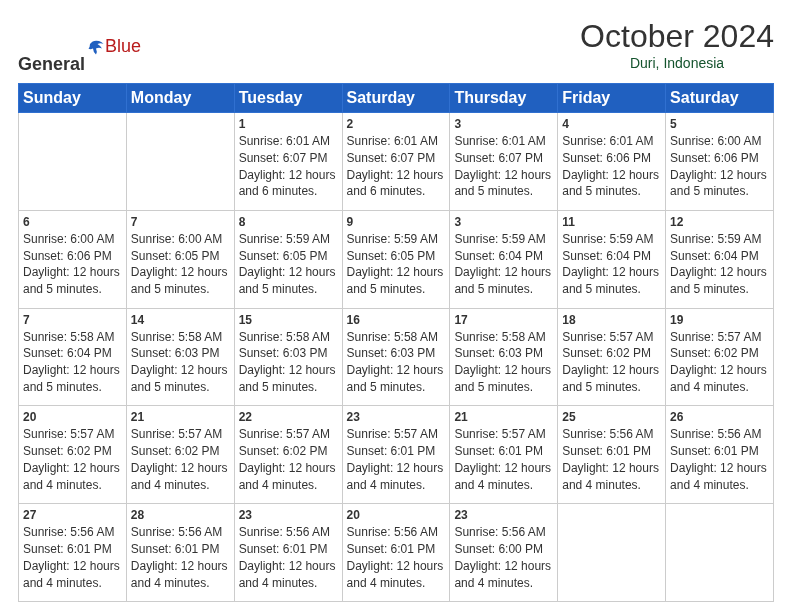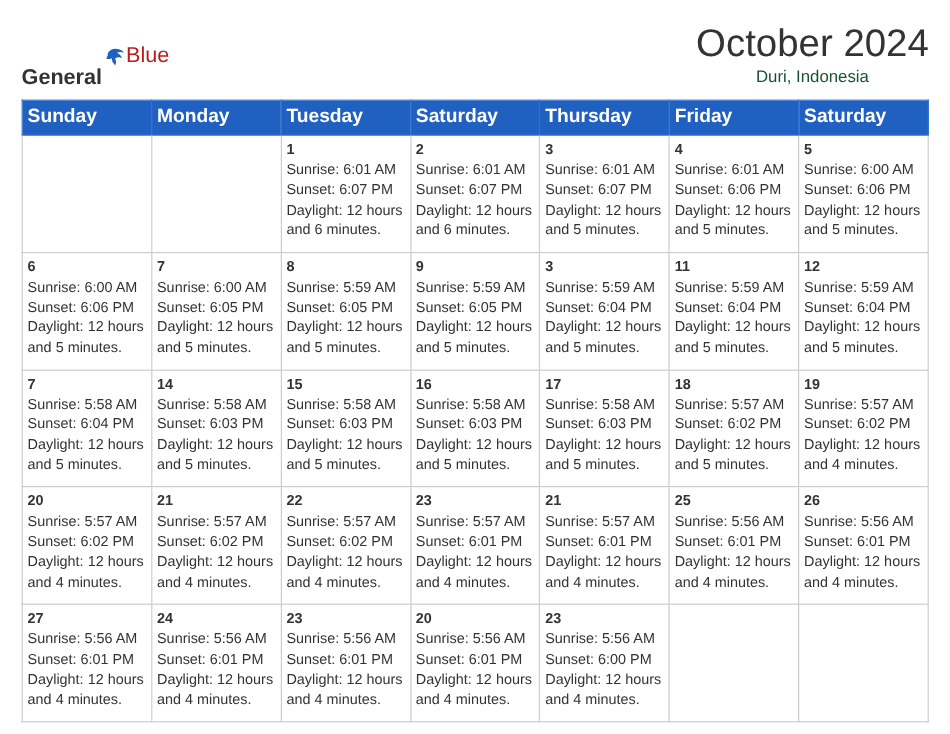--- a/index.html
+++ b/index.html
@@ -298,21 +298,21 @@
           </td>
         </tr>
         <tr>
           <td>
             <span class="day-num">27</span>
             <div class="day-info" style="white-space: pre-line;">Sunrise: 5:56 AM
 Sunset: 6:01 PM
 Daylight: 12 hours and 4 minutes.</div>
           </td>
           <td>
-            <span class="day-num">24</span>
+            <span class="day-num">28</span>
             <div class="day-info" style="white-space: pre-line;">Sunrise: 5:56 AM
 Sunset: 6:01 PM
 Daylight: 12 hours and 4 minutes.</div>
           </td>
           <td>
             <span class="day-num">23</span>
             <div class="day-info" style="white-space: pre-line;">Sunrise: 5:56 AM
 Sunset: 6:01 PM
 Daylight: 12 hours and 4 minutes.</div>
           </td>

